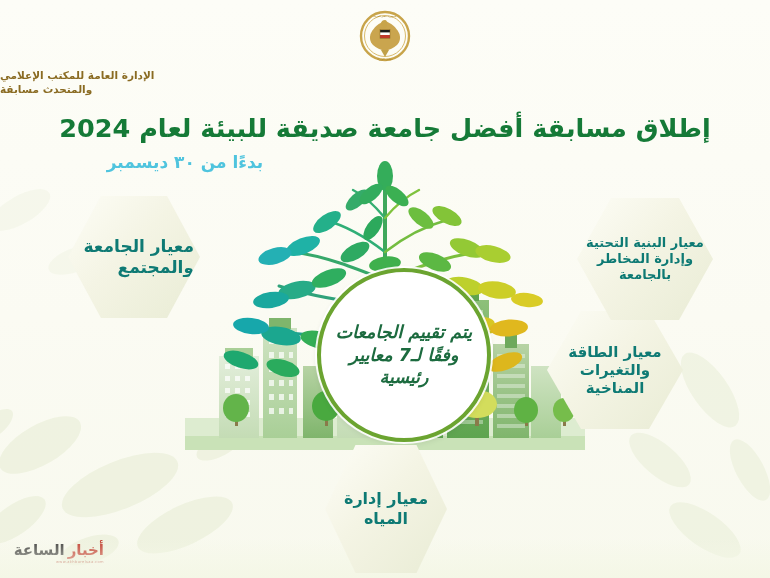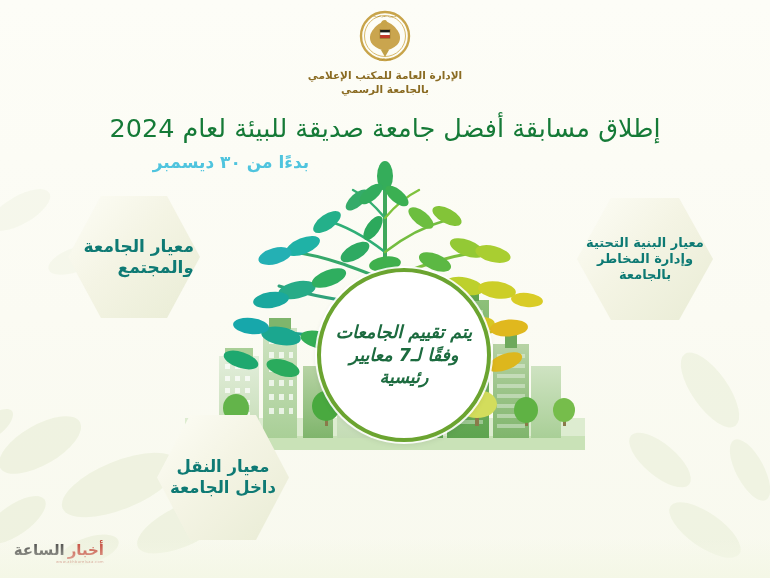--- a/index.html
+++ b/index.html
@@ -11,38 +11,38 @@
   }
   #stage{
     position:absolute;inset:0;width:770px;height:578px;overflow:hidden;
     background:linear-gradient(180deg,#fdfdf7 0%,#fbfbf3 55%,#f8f9ee 100%);
   }
 
   
   .bgleaf{position:absolute;opacity:.55;}
 
   
-  #logo-block{position:absolute;top:10px;left:0;width:770px;text-align:center;}
+  #logo-block{position:absolute;top:10px;left:0;width:770px;text-align:left;}
   #logo-wrap{position:relative;display:block;margin:0 auto;width:62px;height:54px;}
   #logo-caption{
     margin-top:4px;font-size:10.5px;line-height:1.35;font-weight:bold;
     color:#8a6b22;letter-spacing:0;
   }
   #logo-caption .l2{display:block;}
 
   
   #title{
     position:absolute;top:113px;left:0;width:770px;text-align:center;
-    font-size:25.5px;font-weight:normal;color:#157a37;
+    font-size:25.5px;font-weight:bold;color:#157a37;
     letter-spacing:-.2px;white-space:nowrap;
   }
   #subtitle{
     position:absolute;top:152px;left:0;width:670px;text-align:center;
     font-size:17px;font-weight:bold;color:#4fc4de;
-    padding-right:300px;box-sizing:border-box;margin-left:46px;
+    padding-right:300px;box-sizing:border-box;
   }
 
   
   #art{position:absolute;left:175px;top:160px;width:420px;height:350px;}
 
   
   #center-circle{
     position:absolute;left:317px;top:268px;width:166px;height:166px;
     border-radius:50%;
     background:#ffffff;
@@ -155,21 +155,21 @@
           <path d="M31 10 C28.5 10 27 11.6 27 13.6 C27 15.2 28.4 16.4 30 16.6 L25.5 17.6 L30.2 18.2 C31.6 18.2 33 17 33 15.2 L33 13.4 C33 11.6 32.6 10 31 10 Z" fill="#c8a44a"></path>
 
           <path d="M27 40 L31 47 L35 40 Z" fill="#c0a048"></path>
         </g>
         <text x="31" y="7" font-size="2.6" fill="#a8862f" text-anchor="middle">جمهورية مصر العربية</text>
         <text x="31" y="50" font-size="2.6" fill="#a8862f" text-anchor="middle">مجلس الوزراء</text>
       </svg>
     </span>
     <div id="logo-caption">
       <span>الإدارة العامة للمكتب الإعلامي</span>
-      <span class="l2">بالجامعة الرسمي</span>
+      <span class="l2">والمتحدث مسابقة</span>
     </div>
   </div>
 
   <div id="title">إطلاق مسابقة أفضل جامعة صديقة للبيئة لعام 2024</div>
   <div id="subtitle">بدءًا من ٣٠ ديسمبر</div>
 
   <svg id="art" viewBox="0 0 420 350">
     <defs>
       <linearGradient id="bldA" x1="0" y1="0" x2="0" y2="1">
         <stop offset="0" stop-color="#cfe3c2"></stop>
@@ -362,26 +362,29 @@
 
   <div id="center-circle">
     <div id="center-text">يتم تقييم الجامعات وفقًا لـ7 معايير رئيسية</div>
   </div>
 
   <div class="hex" id="hex-community">
     <span class="lbl">معيار الجامعة والمجتمع</span>
   </div>
 
 
-  <div class="hex" id="hex-transport">
-    <span class="lbl">معيار النقل داخل الجامعة</span>
-  </div>
-
-
-
+
+  <div class="hex" id="hex-water">
+    <span class="lbl">معيار إدارة المياه</span>
+  </div>
+
+
+  <div class="hex" id="hex-energy">
+    <span class="lbl">معيار الطاقة والتغيرات المناخية</span>
+  </div>
 
   <div class="hex" id="hex-infra">
     <span class="lbl">معيار البنية التحتية وإدارة المخاطر بالجامعة</span>
   </div>
 
   <div class="bottom-fade"></div>
 
   <div id="watermark">
     <div id="wm-row">
       <span id="wm-a">أخبار</span>

